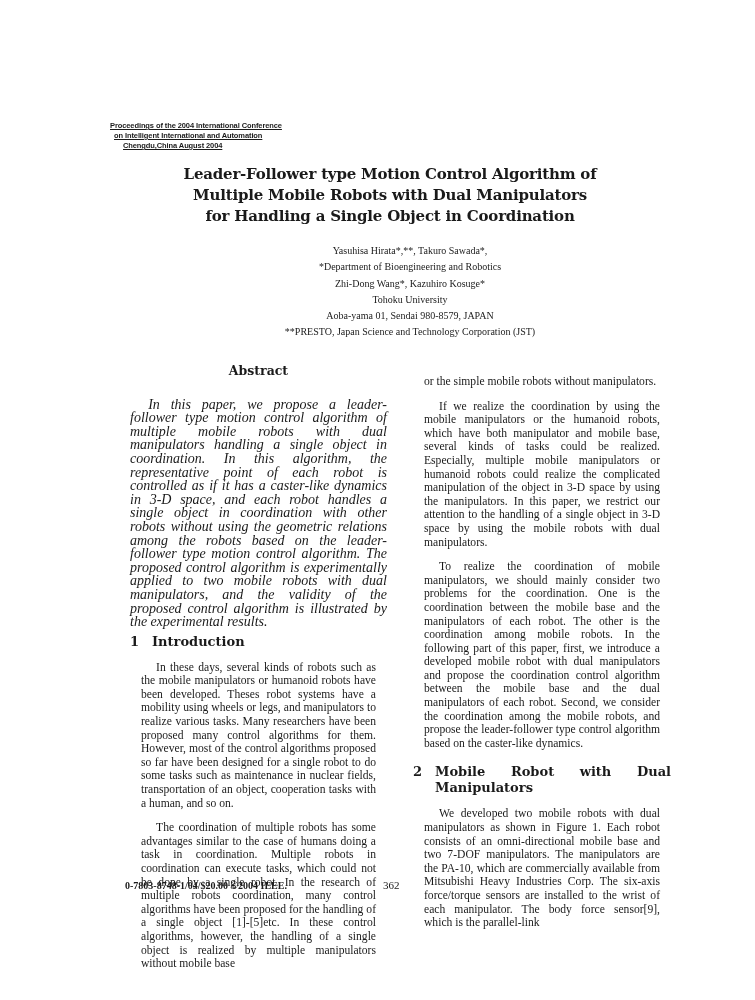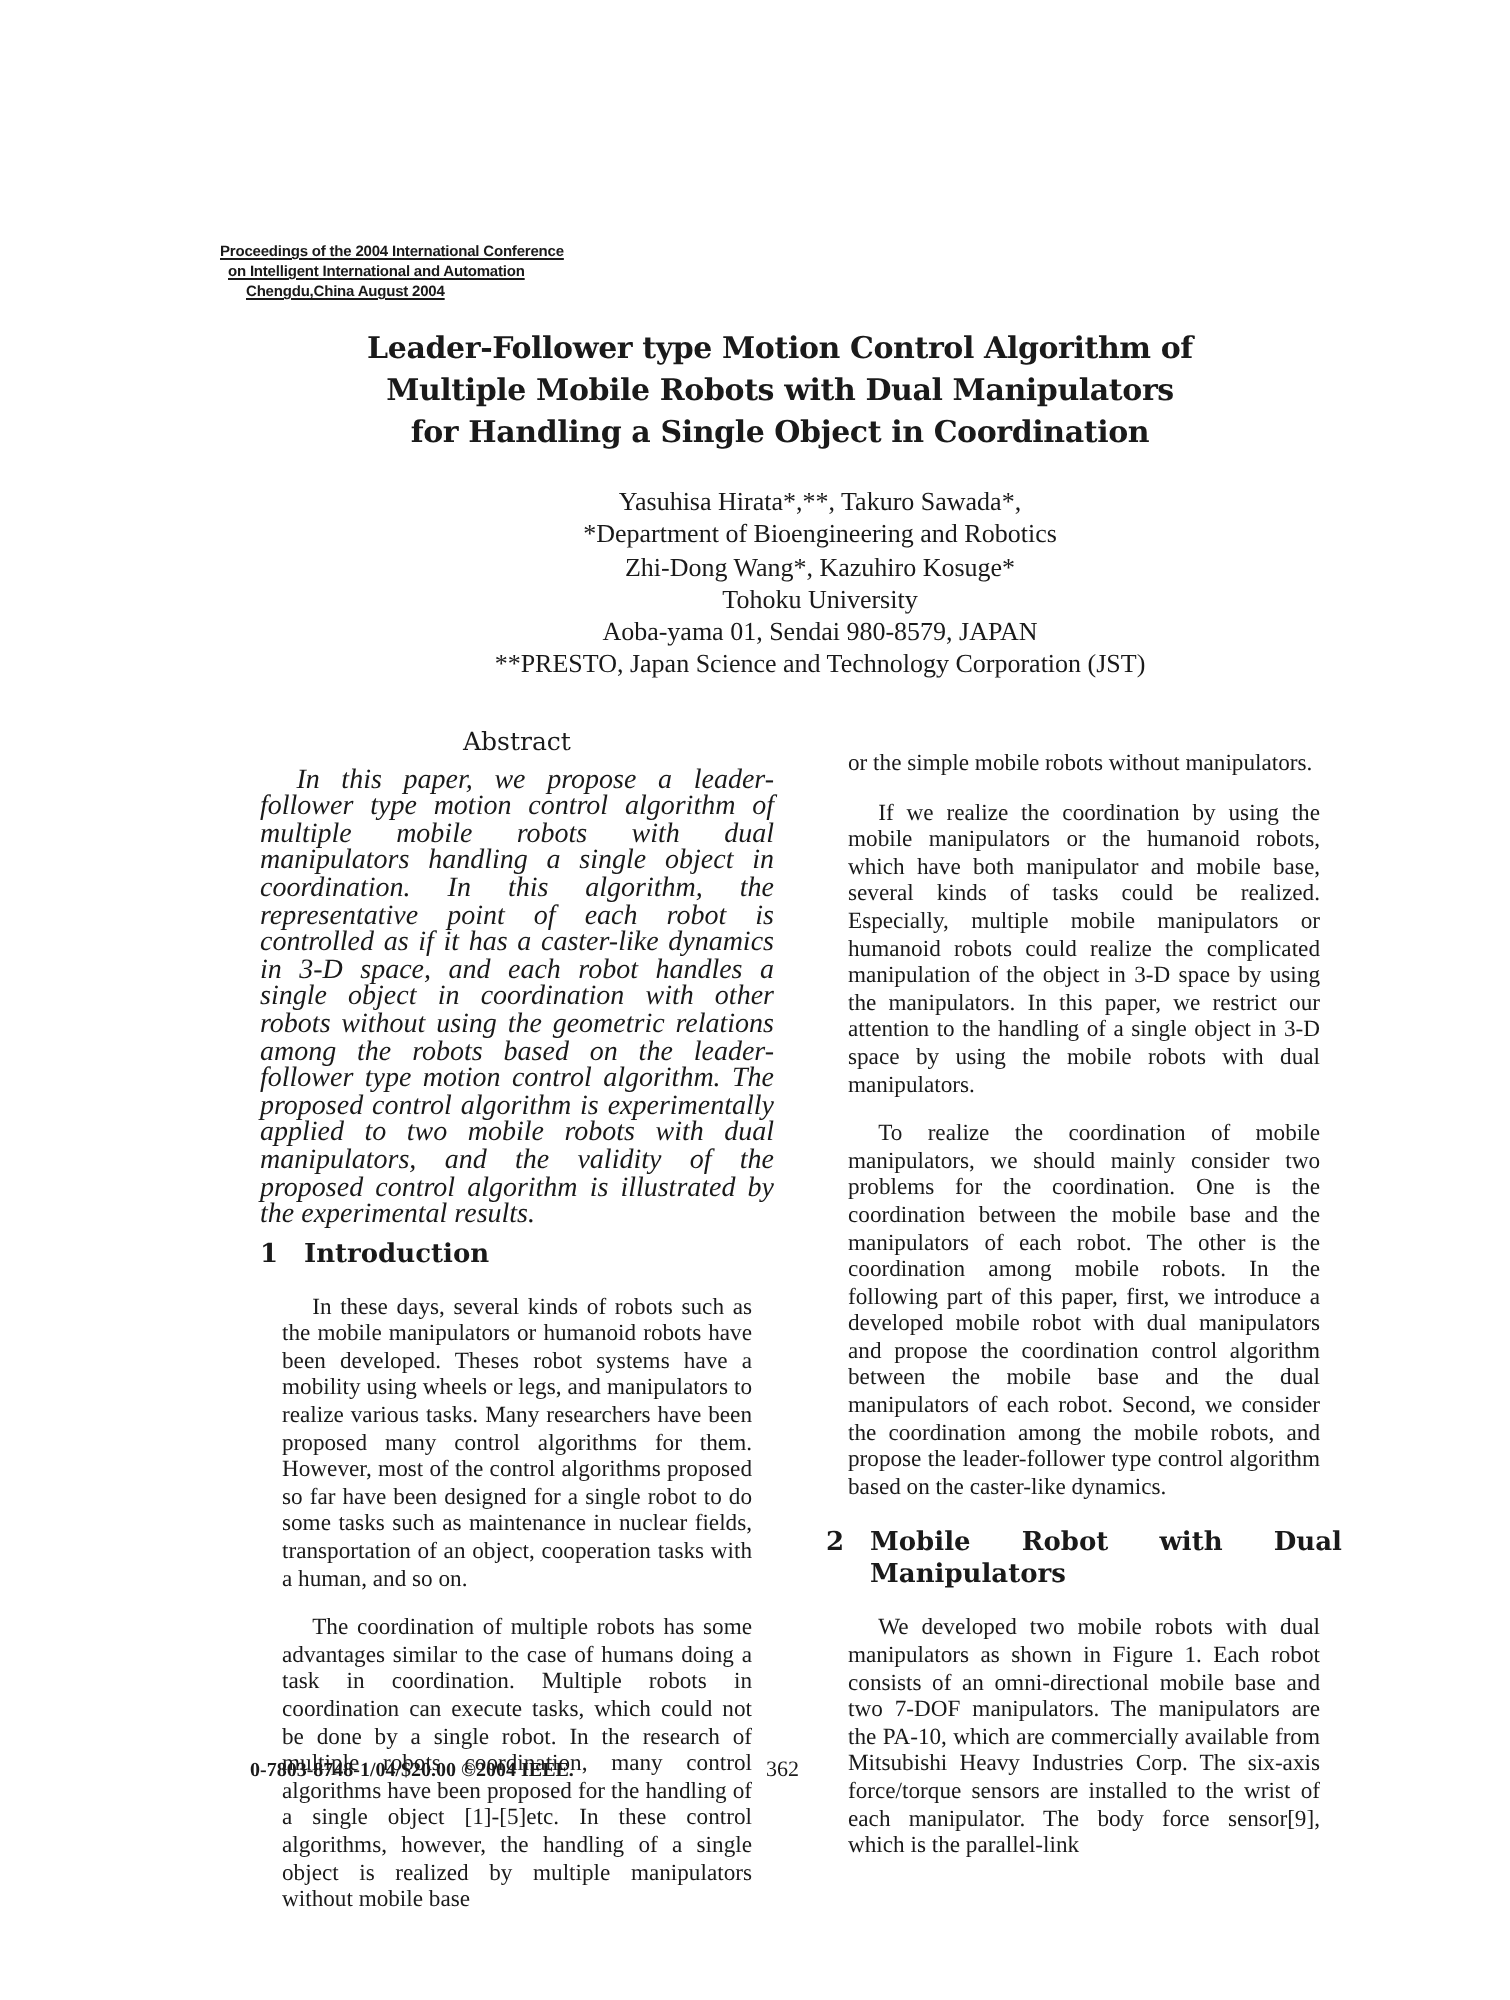--- a/index.html
+++ b/index.html
@@ -1,25 +1,25 @@
 <!DOCTYPE html>
 <html><head>
 <meta charset="utf-8">
 <style>
   html, body { margin: 0; padding: 0; background: #ffffff; }
   body { width: 755px; height: 1000px; position: relative; overflow: hidden; color: #1a1a1a; }
   .proc { position: absolute; left: 110px; top: 121px; font-family: "Liberation Sans", sans-serif; font-weight: bold; font-size: 7.5px; line-height: 10px; letter-spacing: -0.1px; text-decoration: underline; }
   .proc div:nth-child(2) { padding-left: 4px; }
   .proc div:nth-child(3) { padding-left: 13px; }
   .title { position: absolute; left: 170px; top: 164px; width: 440px; text-align: center; font-family: "DejaVu Serif", serif; font-weight: bold; font-size: 15px; line-height: 21px; letter-spacing: -0.2px; }
-  .authors { position: absolute; left: 200px; top: 243px; width: 420px; text-align: center; font-family: "Liberation Serif", serif; font-size: 13px; line-height: 16.3px; }
+  .authors { position: absolute; left: 200px; top: 243px; width: 420px; text-align: center; font-family: "Liberation Serif", serif; font-size: 10px; line-height: 16.3px; }
   .col { position: absolute; font-family: "Liberation Serif", serif; font-size: 11.6px; line-height: 13.6px; text-align: justify; }
   .left { left: 130px; top: 364px; width: 257px; }
   .right { left: 413px; top: 364px; width: 258px; }
-  .abs-title { text-align: center; font-weight: normal; font-size: 12.5px; margin-bottom: 6px; font-family: "DejaVu Serif", serif; }
+  .abs-title { text-align: center; font-weight: bold; font-size: 12.5px; margin-bottom: 20px; font-family: "DejaVu Serif", serif; }
   .abs-body { font-style: italic; font-size: 14px; line-height: 13.6px; text-indent: 1.3em; }
   .sec { font-family: "DejaVu Serif", serif; font-weight: bold; font-size: 13px; line-height: 16px; margin: 5px 0 2px 0; display: flex; }
   .sec .num { width: 22px; flex-shrink: 0; }
   p { margin: 11px; text-indent: 1.3em; }
   p.noind { text-indent: 0; }
   .sec2 { margin-top: 14px; }
   .footer { position: absolute; left: 125px; top: 880px; font-family: "Liberation Serif", serif; font-weight: bold; font-size: 10px; }
   .pagenum { position: absolute; left: 383px; top: 879px; font-family: "Liberation Serif", serif; font-size: 11px; }
 </style>
 </head>

